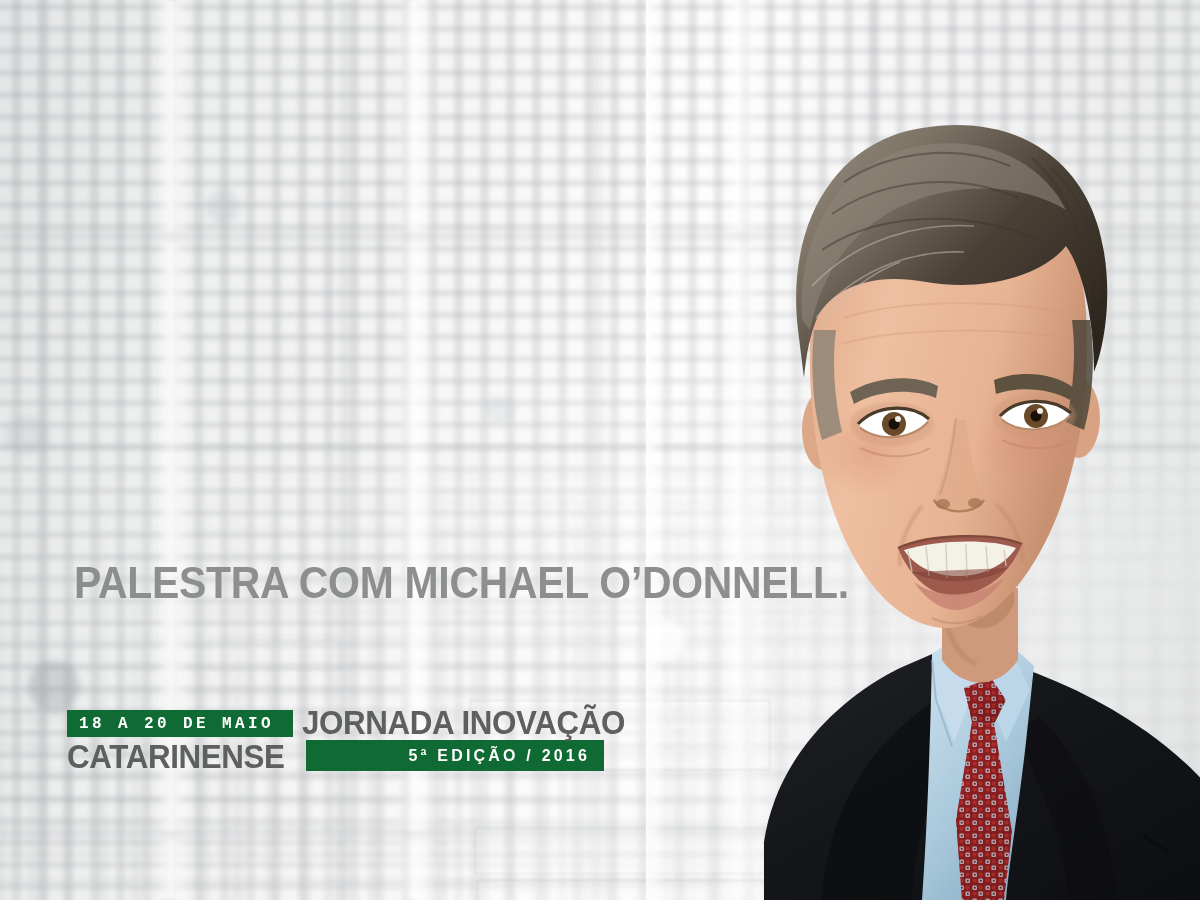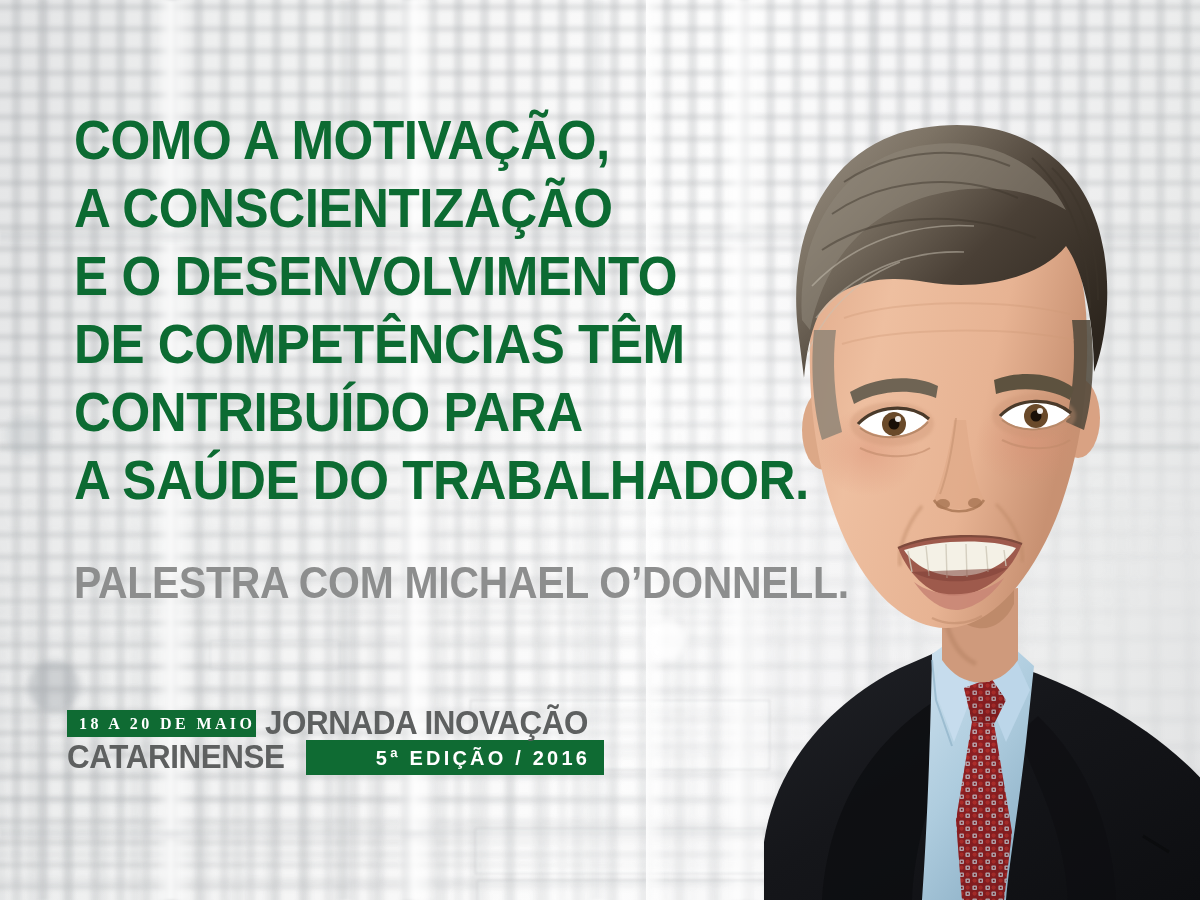--- a/index.html
+++ b/index.html
@@ -114,25 +114,25 @@
 
   
   #lockup { position:absolute; left:67px; top:706px; z-index:7; }
 
   .lk-row { display:flex; align-items:flex-end; }
   .lk-row + .lk-row { margin-top:1px; }
 
   .date-badge {
     background:#0f6b33;
     color:#ffffff;
-    font-family:Liberation Serif, serif;
+    font-family:Liberation Mono, monospace;
     font-weight:700;
     font-size:16px;
     letter-spacing:3.4px;
-    padding:6px 1px 5px 12px;
+    padding:6px 19px 5px 12px;
     line-height:1;
     margin-right:9px;
     margin-bottom:2px;
     white-space:nowrap;
   }
   .lk-title {
     color:#5e6060;
     font-family:"Liberation Sans Narrow","Liberation Sans", sans-serif;
     font-weight:700;
     font-size:33px;
@@ -140,21 +140,21 @@
     letter-spacing:-0.4px;
     transform:scaleX(.95);
     transform-origin:left bottom;
     white-space:nowrap;
   }
   .edition-badge {
     background:#0f6b33;
     color:#ffffff;
     font-family:"Liberation Sans Narrow","Liberation Sans", sans-serif;
     font-weight:700;
-    font-size:20px;
+    font-size:16px;
     letter-spacing:3.2px;
     line-height:1;
     padding:8px 14px 7px 0;
     margin-left:10px;
     margin-bottom:1px;
     width:298px;
     text-align:right;
     white-space:nowrap;
   }
   .lk-line3 { display:flex; align-items:flex-start; }
@@ -366,28 +366,20 @@
         <g stroke="#cf9a78" stroke-width="2" fill="none" opacity="0.35">
           <path d="M 198 318 C 252 300 356 298 424 314"></path>
           <path d="M 196 344 C 250 328 358 326 428 340"></path>
         </g>
       </g>
 
       <rect x="0" y="0" width="120" height="900" fill="url(#edgeFade)" opacity="0.9"></rect>
     </svg>
   </div>
 
-  <div id="headline">
-    <span class="hl">COMO A MOTIVAÇÃO,</span>
-    <span class="hl">A CONSCIENTIZAÇÃO</span>
-    <span class="hl">E O DESENVOLVIMENTO</span>
-    <span class="hl">DE COMPETÊNCIAS TÊM</span>
-    <span class="hl">CONTRIBUÍDO PARA</span>
-    <span class="hl">A SAÚDE DO TRABALHADOR.</span>
-  </div>
 
   <div id="subtitle">PALESTRA COM MICHAEL O’DONNELL.</div>
 
   <div id="lockup">
     <div class="lk-row">
       <span class="date-badge">18 A 20 DE MAIO</span>
       <span class="lk-title">JORNADA INOVAÇÃO</span>
     </div>
     <div class="lk-row lk-line3">
       <span class="lk-title">CATARINENSE</span>

